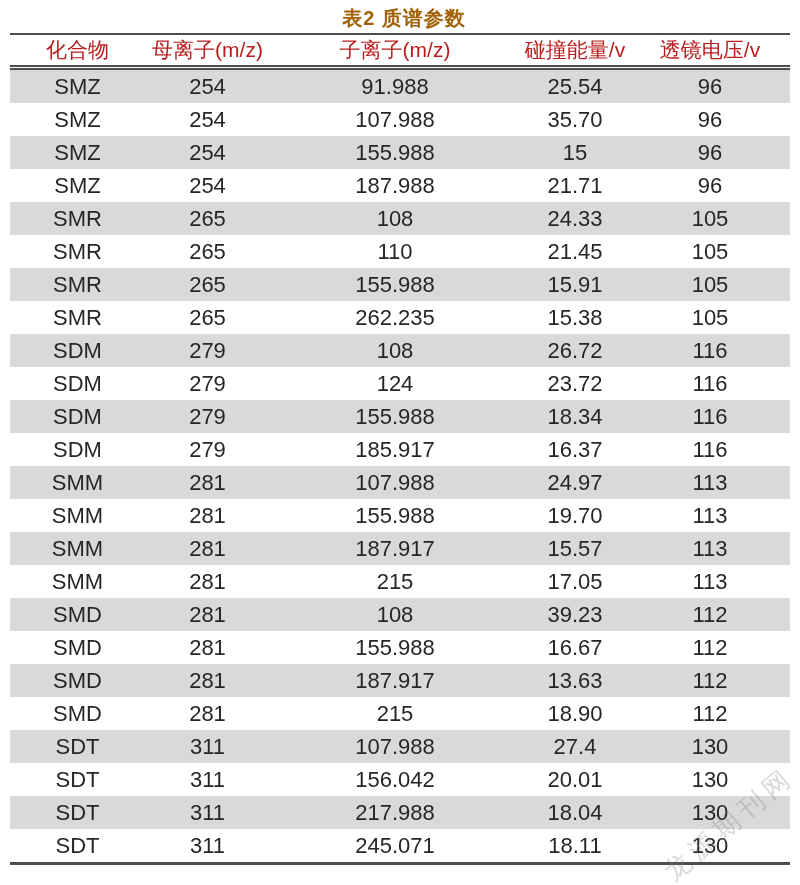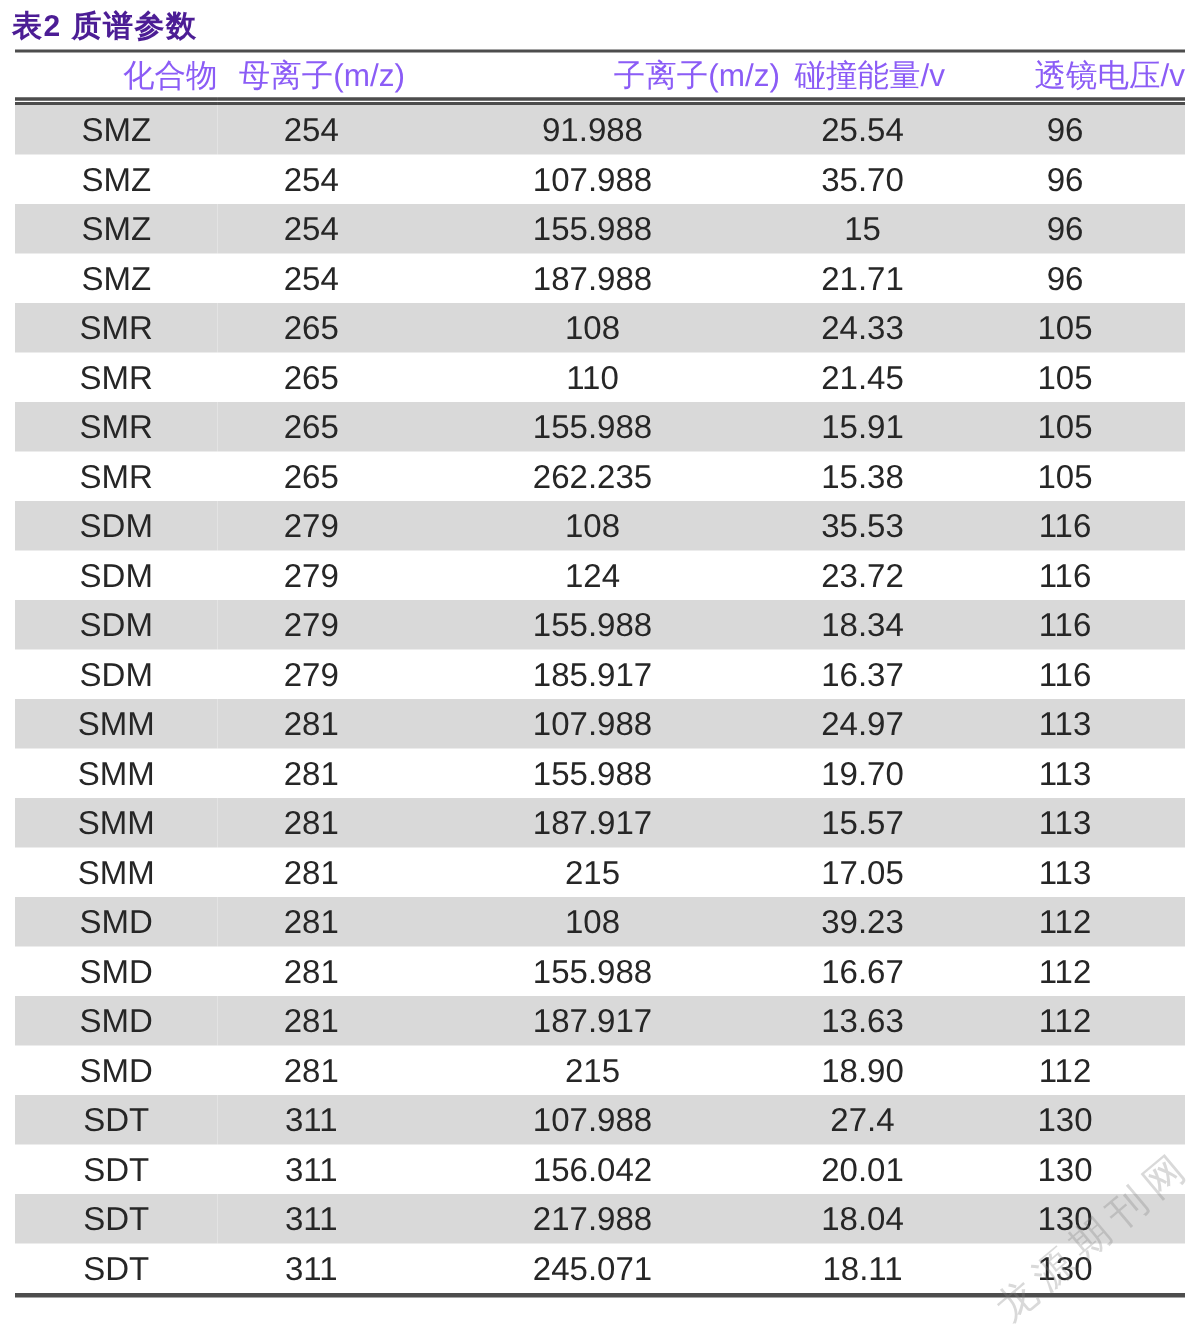--- a/index.html
+++ b/index.html
@@ -8,23 +8,24 @@
     width: 800px;
     height: 885px;
     background: #ffffff;
     font-family: "Liberation Sans", "DejaVu Sans", sans-serif;
     overflow: hidden;
   }
   .table-title {
     padding: 5px 0 2px 8px;
     font-size: 20px;
     font-weight: 700;
-    color: #4c1d95;
+    color: #a16207;
     letter-spacing: 1px;
     line-height: 26px;
+    text-align: center;
   }
   .rule-top {
     margin-left: 10px;
     width: 780px;
     height: 2px;
     background: #4d4d4d;
   }
   table.ms-table {
     border-collapse: collapse;
     table-layout: fixed;
@@ -33,22 +34,22 @@
   }
   table.ms-table col.c1 { width: 135px; }
   table.ms-table col.c2 { width: 125px; }
   table.ms-table col.c3 { width: 250px; }
   table.ms-table col.c4 { width: 110px; }
   table.ms-table col.c5 { width: 160px; }
   table.ms-table thead th {
     height: 30px;
     font-size: 21px;
     font-weight: 400;
-    color: #8b5cf6;
-    text-align: right;
+    color: #b91c1c;
+    text-align: center;
     vertical-align: middle;
     padding: 0;
     border-bottom: 5px double #4d4d4d;
     white-space: nowrap;
   }
   table.ms-table tbody td {
     height: 33px;
     font-size: 22px;
     font-weight: 400;
     color: #262626;
@@ -157,21 +158,21 @@
           <td>SMR</td>
           <td>265</td>
           <td>262.235</td>
           <td>15.38</td>
           <td>105</td>
         </tr>
         <tr class="alt">
           <td>SDM</td>
           <td>279</td>
           <td>108</td>
-          <td>35.53</td>
+          <td>26.72</td>
           <td>116</td>
         </tr>
         <tr>
           <td>SDM</td>
           <td>279</td>
           <td>124</td>
           <td>23.72</td>
           <td>116</td>
         </tr>
         <tr class="alt">

